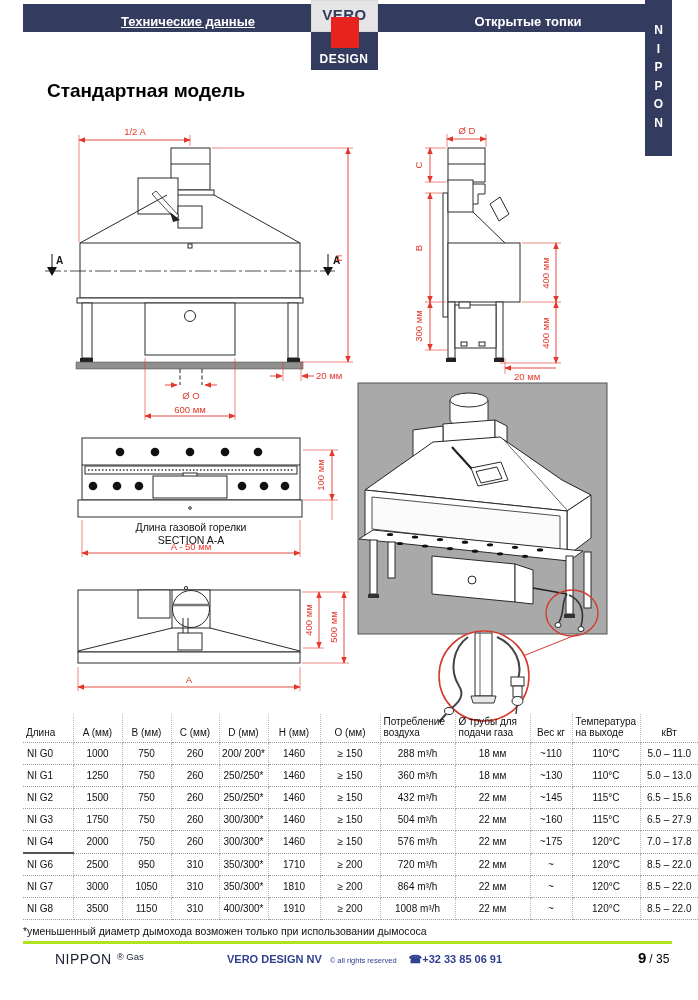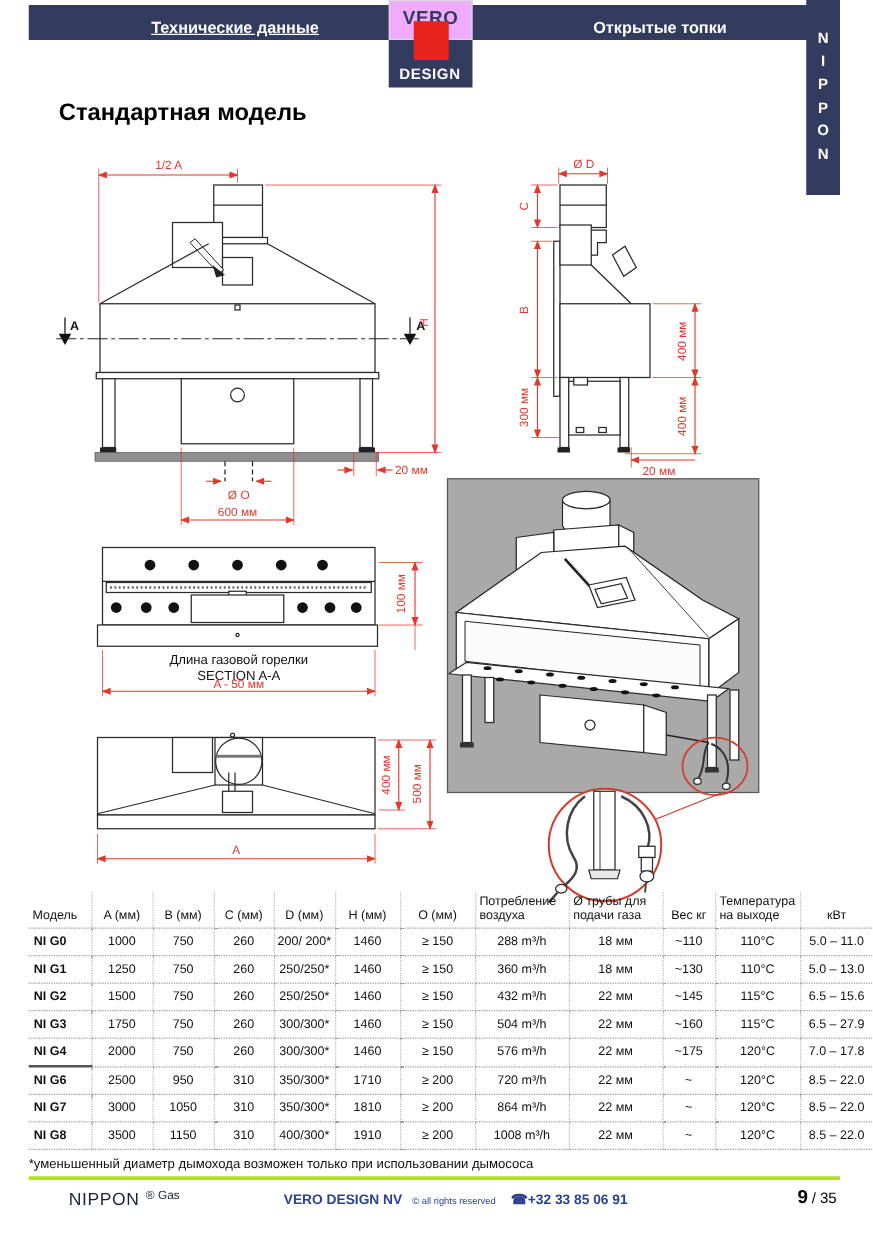--- a/index.html
+++ b/index.html
@@ -4,21 +4,21 @@
 <style>
   html,body{margin:0;padding:0;background:#fff;}
   .page{position:relative;width:698px;height:1000px;background:#fff;overflow:hidden;
         font-family:"Liberation Sans",sans-serif;color:#111;}
   
   .topbar{position:absolute;left:23px;top:4px;width:649px;height:28px;background:#333b5e;z-index:1;}
   .topbar-title{position:absolute;top:10px;font-size:13px;font-weight:bold;color:#fff;text-align:center;width:220px;}
   .topbar-title.l{left:55px;text-decoration:underline;}
   .topbar-title.r{left:395px;}
   .logo{position:absolute;left:311px;top:0;width:67px;height:70px;z-index:2;}
-  .logo-top{position:absolute;left:0;top:0;width:67px;height:32px;background:#f0abfc;border:1px solid #d8d8d8;box-sizing:border-box;
+  .logo-top{position:absolute;left:0;top:0;width:67px;height:32px;background:#e5e5e5;border:1px solid #d8d8d8;box-sizing:border-box;
             text-align:center;font-weight:bold;font-size:15px;color:#333b5e;line-height:28px;letter-spacing:.5px;}
   .logo-bottom{position:absolute;left:0;top:32px;width:67px;height:38px;background:#333b5e;text-align:center;}
   .logo-bottom span{position:absolute;left:0;bottom:4px;width:66px;font-weight:bold;font-size:12px;color:#fff;letter-spacing:.5px;}
   .logo-square{position:absolute;left:20px;top:17px;width:28px;height:31px;background:#e8231e;z-index:3;}
   .nippon-tab{position:absolute;left:645px;top:0;width:27px;height:156px;background:#333b5e;z-index:1;
               display:flex;flex-direction:column;align-items:center;padding-top:21px;box-sizing:border-box;}
   .nippon-tab span{color:#fff;font-weight:bold;font-size:12px;line-height:18.5px;}
   
   .page-title{position:absolute;left:47px;top:80px;font-size:19px;font-weight:bold;color:#000;}
   
@@ -39,21 +39,21 @@
   
   #spec-table{position:absolute;left:23px;top:714px;width:675px;border-collapse:collapse;table-layout:fixed;
               font-size:10px;z-index:2;}
   #spec-table th{font-weight:normal;vertical-align:bottom;text-align:center;padding:1px 1px 4px;line-height:1.1;
                  border-bottom:1px dotted #999;border-right:1px dotted #b9b9b9;height:23px;}
   #spec-table th.al{text-align:left;padding-left:3px;}
   #spec-table th.model-h{text-align:left;padding-left:3px;}
   #spec-table th:last-child,#spec-table td:last-child{border-right:none;}
   #spec-table td{height:19px;text-align:center;border-bottom:1px dotted #999;border-right:1px dotted #b9b9b9;
                  white-space:nowrap;overflow:hidden;}
-  #spec-table td.model{text-align:left;padding-left:4px;font-weight:bold;margin-top:19px;}
+  #spec-table td.model{text-align:left;padding-left:4px;font-weight:normal;margin-top:19px;}
   #spec-table td.thick-under{border-bottom:2px solid #555;}
   .footnote{position:absolute;left:23px;top:925px;font-size:10.5px;color:#111;z-index:2;}
   
   .footer-rule{position:absolute;left:23px;top:941px;width:649px;height:3px;background:#b2e21e;}
   .footer-brand{position:absolute;left:55px;top:951px;display:flex;align-items:flex-start;gap:5px;color:#1b2335;}
   .footer-brand .b1{font-size:14px;letter-spacing:.5px;}
   .footer-brand .b2{font-size:9.5px;}
   .footer-center{position:absolute;left:227px;top:953px;display:flex;align-items:baseline;gap:8px;color:#2e4191;}
   .footer-center .c1{font-size:11px;font-weight:bold;}
   .footer-center .c2{font-size:7.5px;}
@@ -336,21 +336,21 @@
         <col style="width:52px">
         <col style="width:60px">
         <col style="width:75px">
       <col style="width:75px">
         <col style="width:42px">
         <col style="width:68px">
         <col style="width:58px">
     </colgroup>
     <thead>
         <tr>
-          <th class="model-h">Модель</th>
+          <th class="model-h">Длина</th>
           <th>A (мм)</th>
           <th>B (мм)</th>
           <th>C (мм)</th>
           <th>D (мм)</th>
           <th>H (мм)</th>
           <th>O (мм)</th>
           <th class="al">Потребление воздуха</th>
           <th class="al">Ø трубы для подачи газа</th>
           <th>Вес кг</th>
           <th class="al">Температура на выходе</th>

